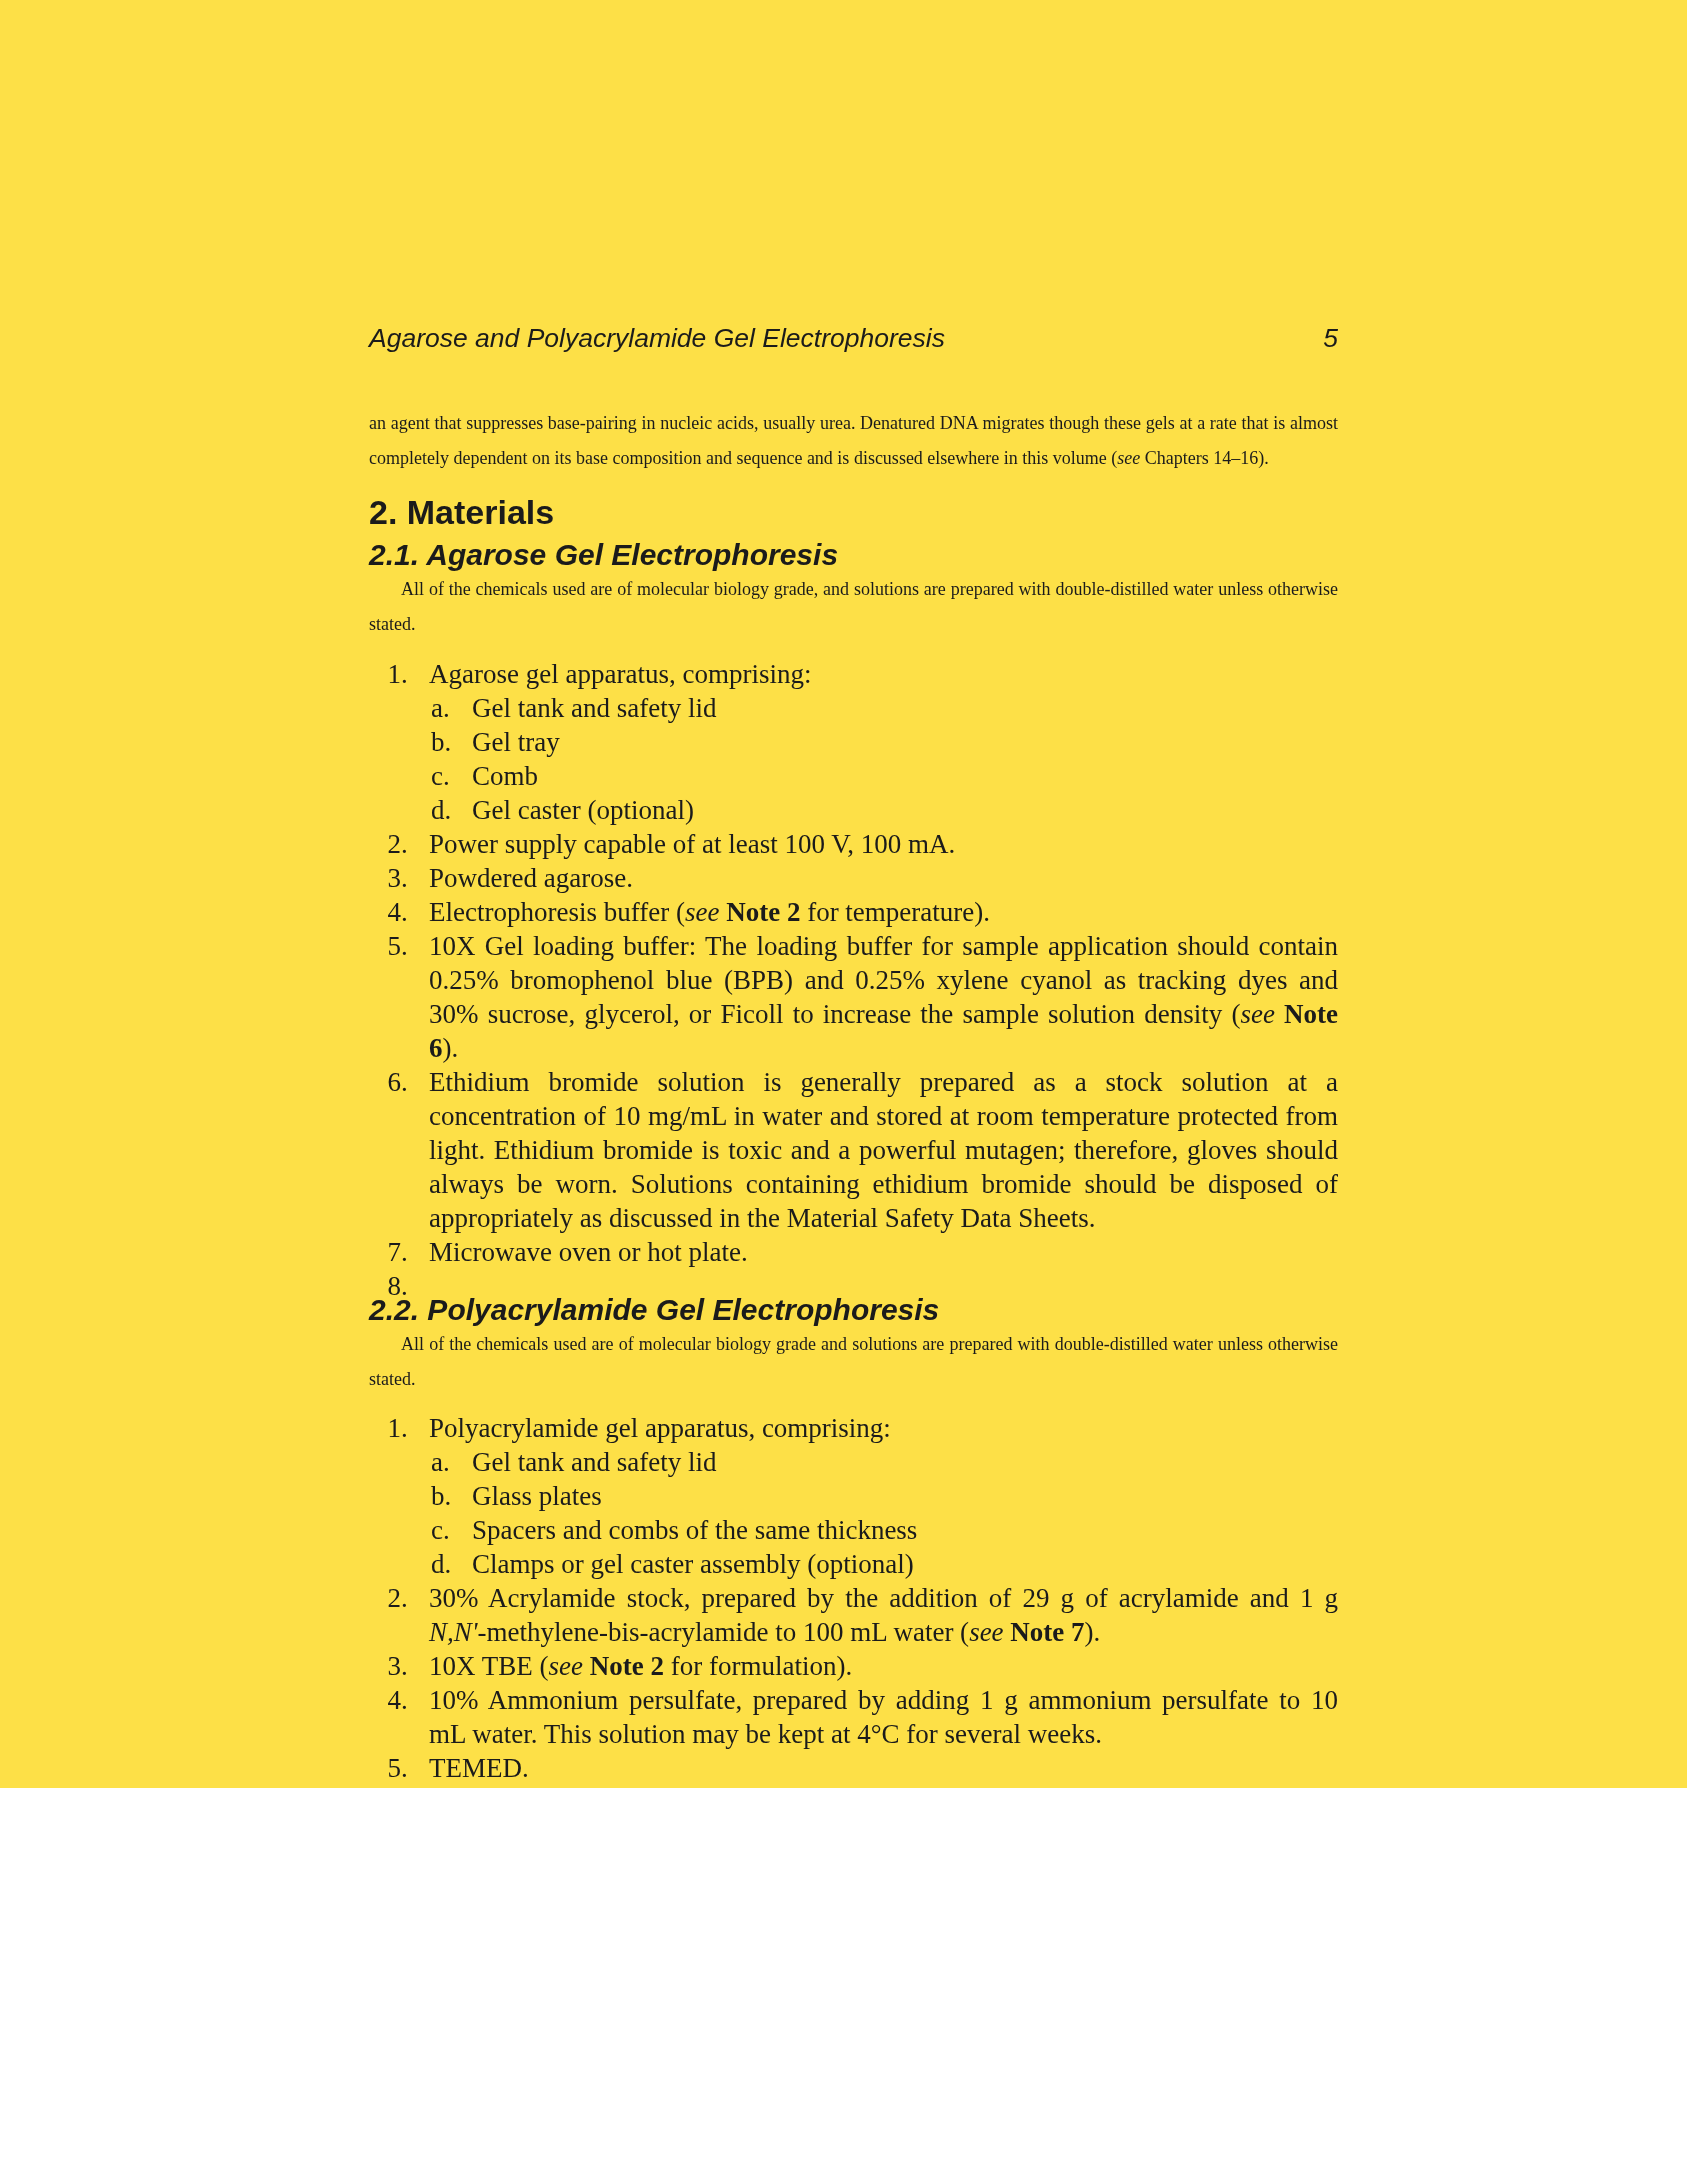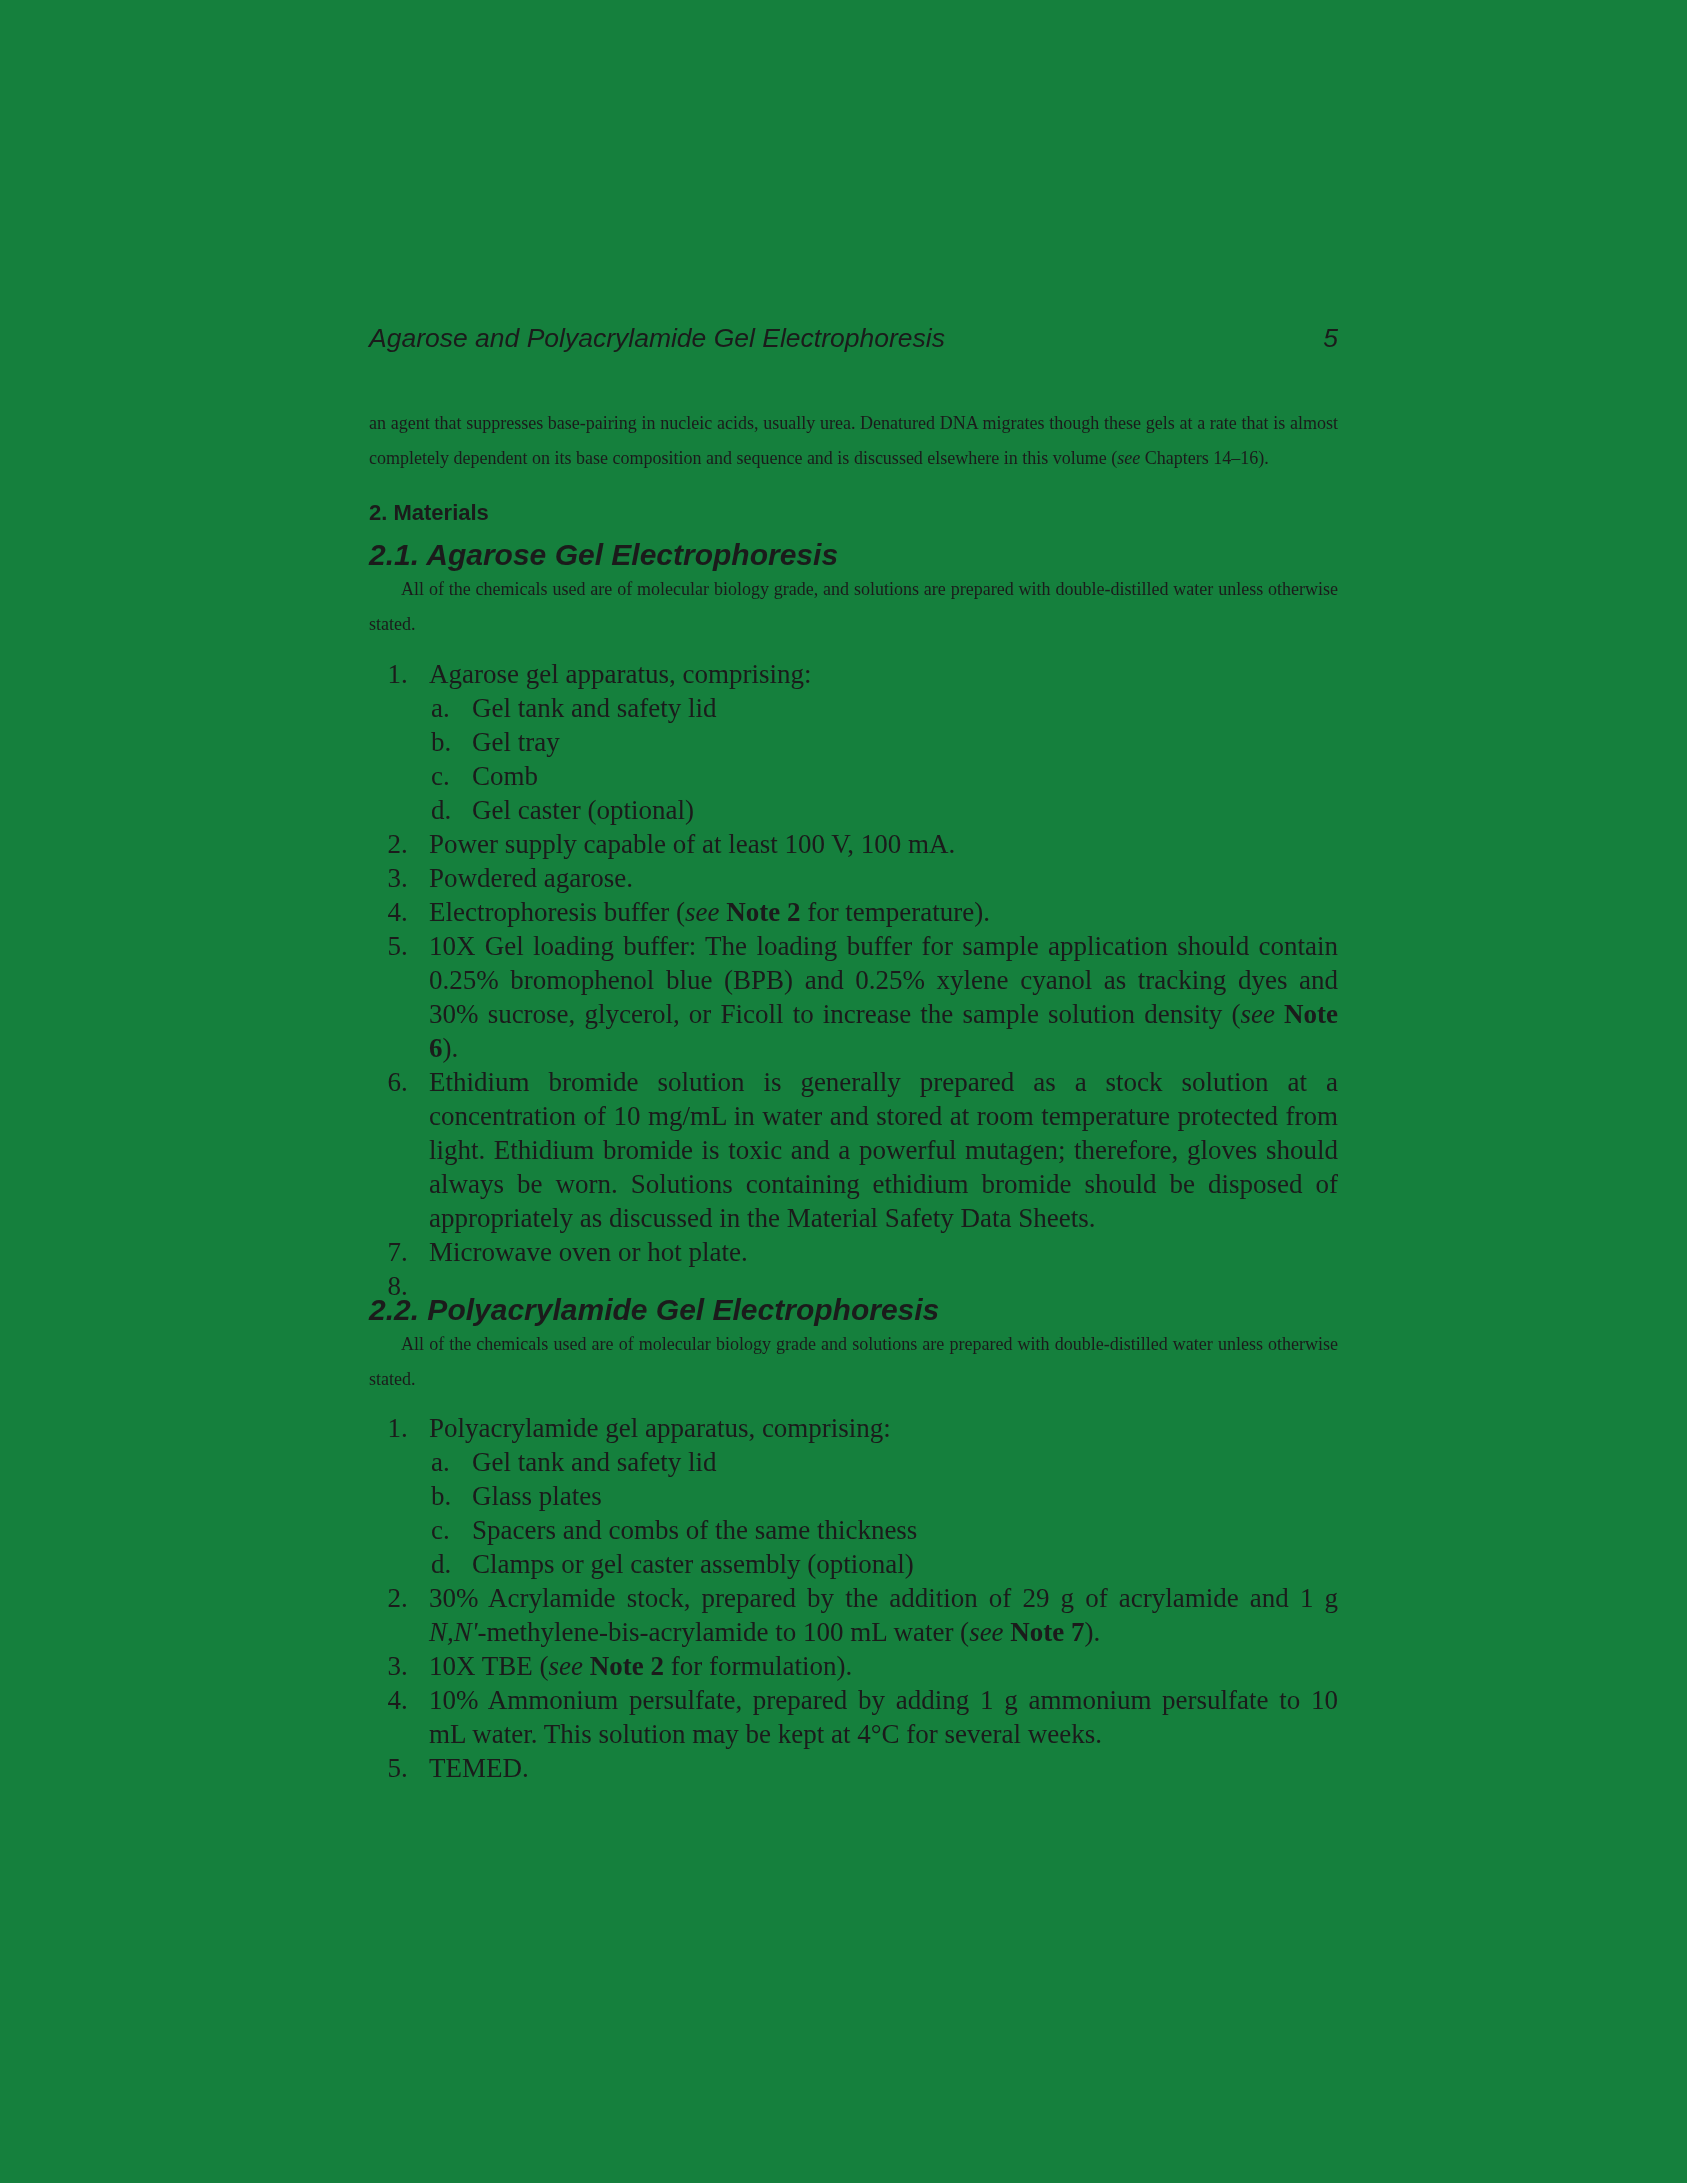--- a/index.html
+++ b/index.html
@@ -1,22 +1,22 @@
 <!DOCTYPE html>
 <html style="font-size:10.6px"><head>
 <meta charset="utf-8">
 <style>
   * { box-sizing: border-box; }
   html, body { margin: 0; padding: 0; }
   body { background: #ffffff; }
   .page {
     position: relative;
     width: 1687px;
-    height: 2183px;
-    background: #15803d;
+    height: 1788px;
+    background: #fde047;
     overflow: hidden;
     font-family: "Liberation Serif", serif;
     color: #1b1b1b;
   }
   .content {
     position: absolute;
     left: 369px;
     top: 322px;
     width: 969px;
   }
@@ -34,21 +34,21 @@
     font-size: 18px;
     line-height: 35px;
     text-align: justify;
     margin: 0;
   }
   .para.indent { text-indent: 32px; }
   .para.lead { }
   .h2 {
     font-family: "Liberation Sans", sans-serif;
     font-weight: bold;
-    font-size: 22px;
+    font-size: 34px;
     line-height: 33px;
     margin: 20px 0 0 0;
   }
   .h3 {
     font-family: "Liberation Sans", sans-serif;
     font-weight: bold;
     font-style: italic;
     font-size: 30px;
     line-height: 34px;
     margin: 9.3px 0 0 0;

